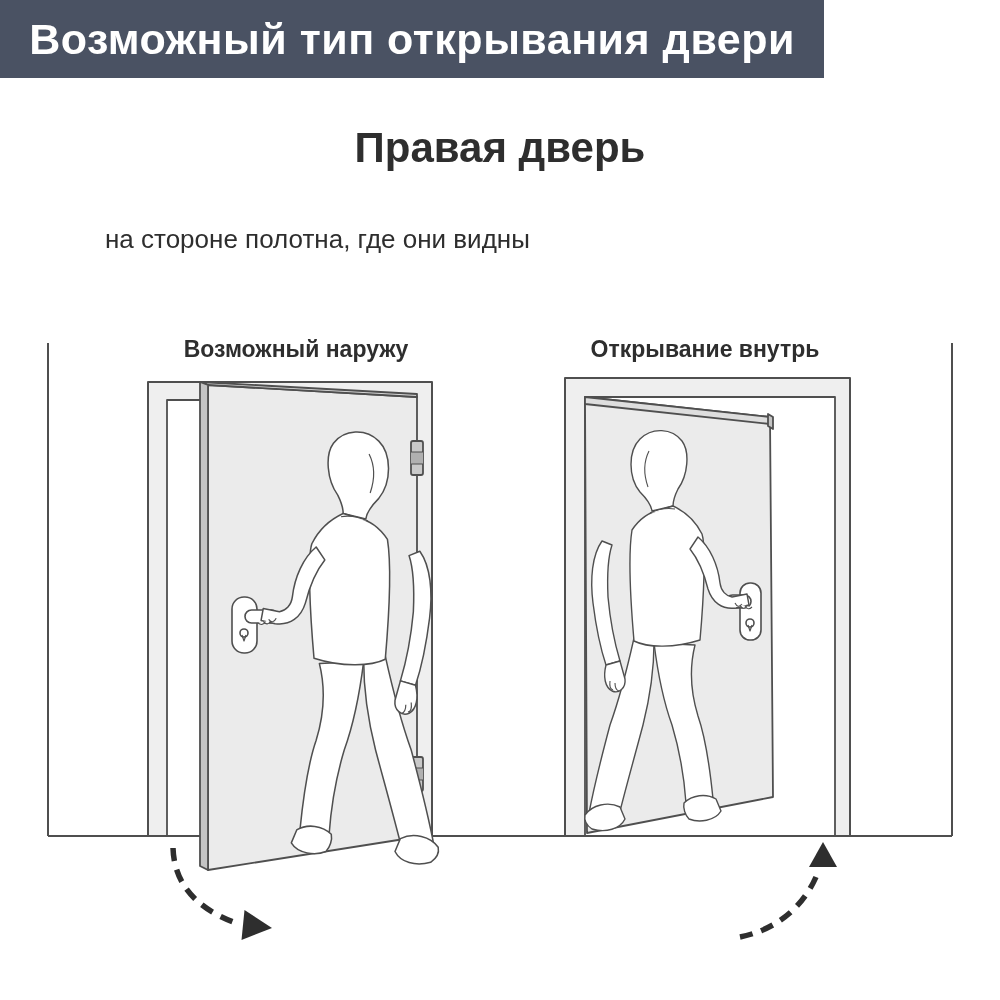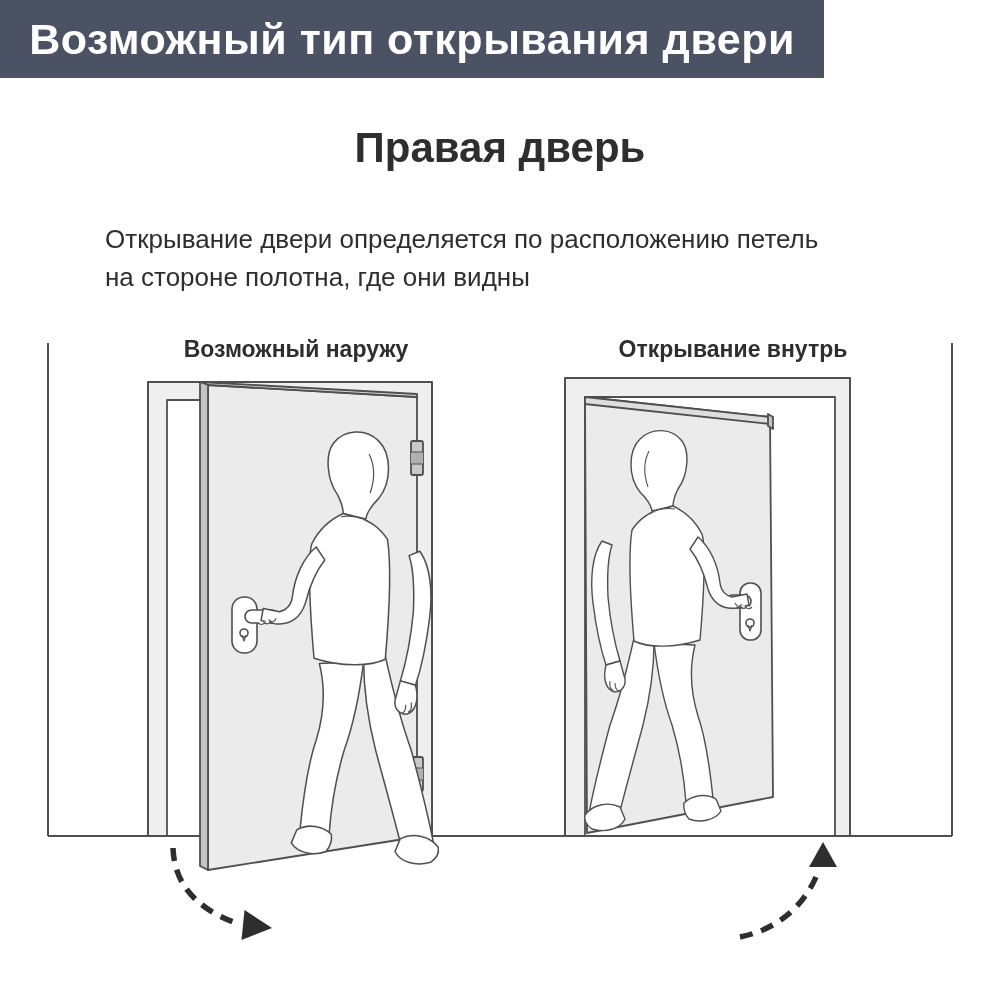--- a/index.html
+++ b/index.html
@@ -22,36 +22,35 @@
   .description{
     position:absolute;left:105px;top:220px;width:810px;
     font-size:26px;line-height:38px;color:#2e2e2e;
   }
   .description span{display:block;}
   .panel-label{
     position:absolute;top:336px;transform:translateX(-50%);
     font-size:23px;font-weight:700;color:#2e2e2e;white-space:nowrap;
   }
   .panel-label.left{left:296px;}
-  .panel-label.right{left:733px;}
+  .panel-label.right{left:705px;}
   .scene{position:absolute;top:335px;}
   .scene.left{left:40px;}
   .scene.right{left:500px;}
 </style>
 </head>
 <body>
 
 <div class="banner">
   <span>Возможный тип открывания двери</span>
 </div>
 
 <div class="heading">Правая дверь</div>
 
 <div class="description">
-  <span>Открывание двери определяется по расположению петель</span>
   <span>на стороне полотна, где они видны</span>
 </div>
 
 <div class="panel-label left">Возможный наружу</div>
 <div class="panel-label right">Открывание внутрь</div>
 
 <svg class="scene left" width="460" height="645" viewBox="0 0 460 645">
   <g fill="none" stroke="#4f4f4f" stroke-width="1.8" stroke-linejoin="round">
 
     <path d="M8,8 V501" stroke-width="2"></path>

